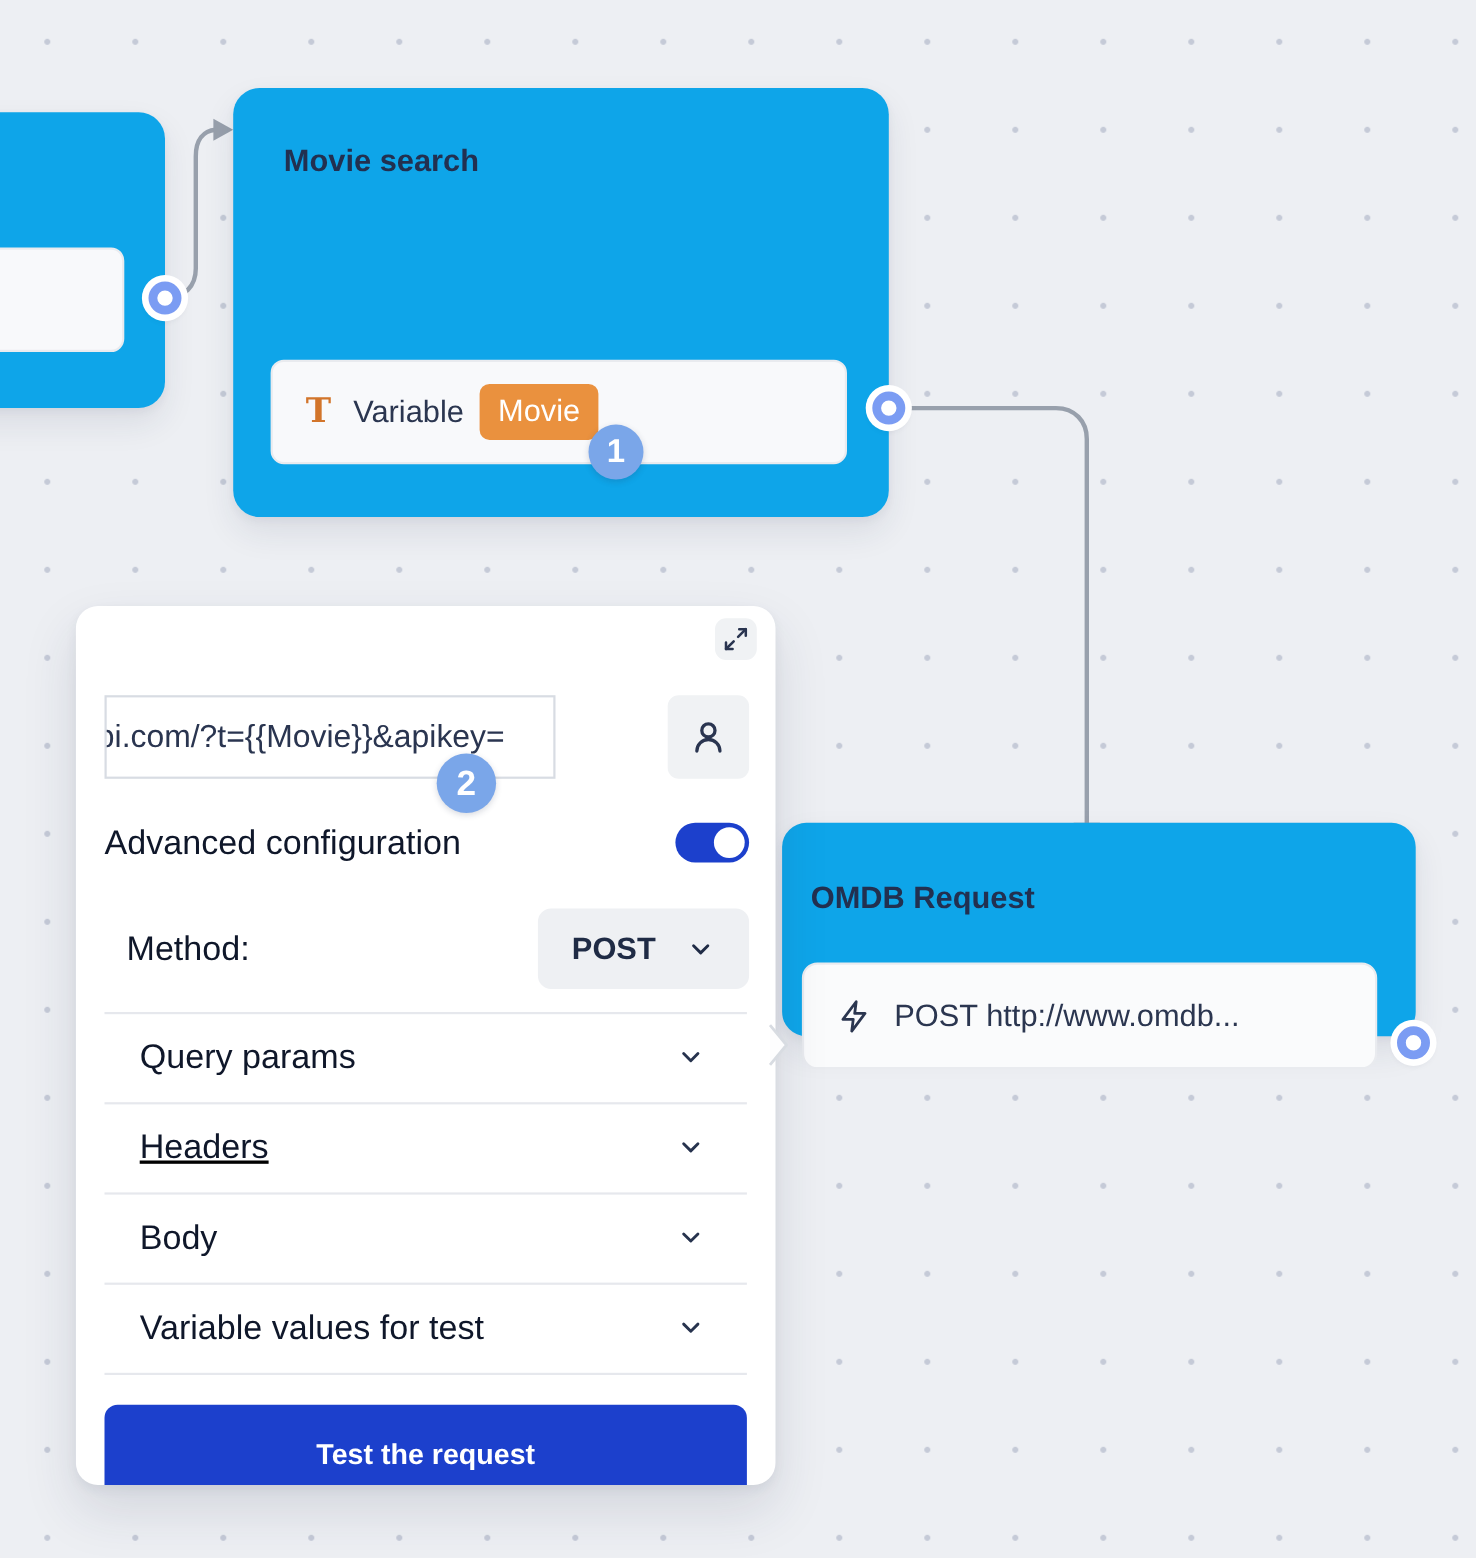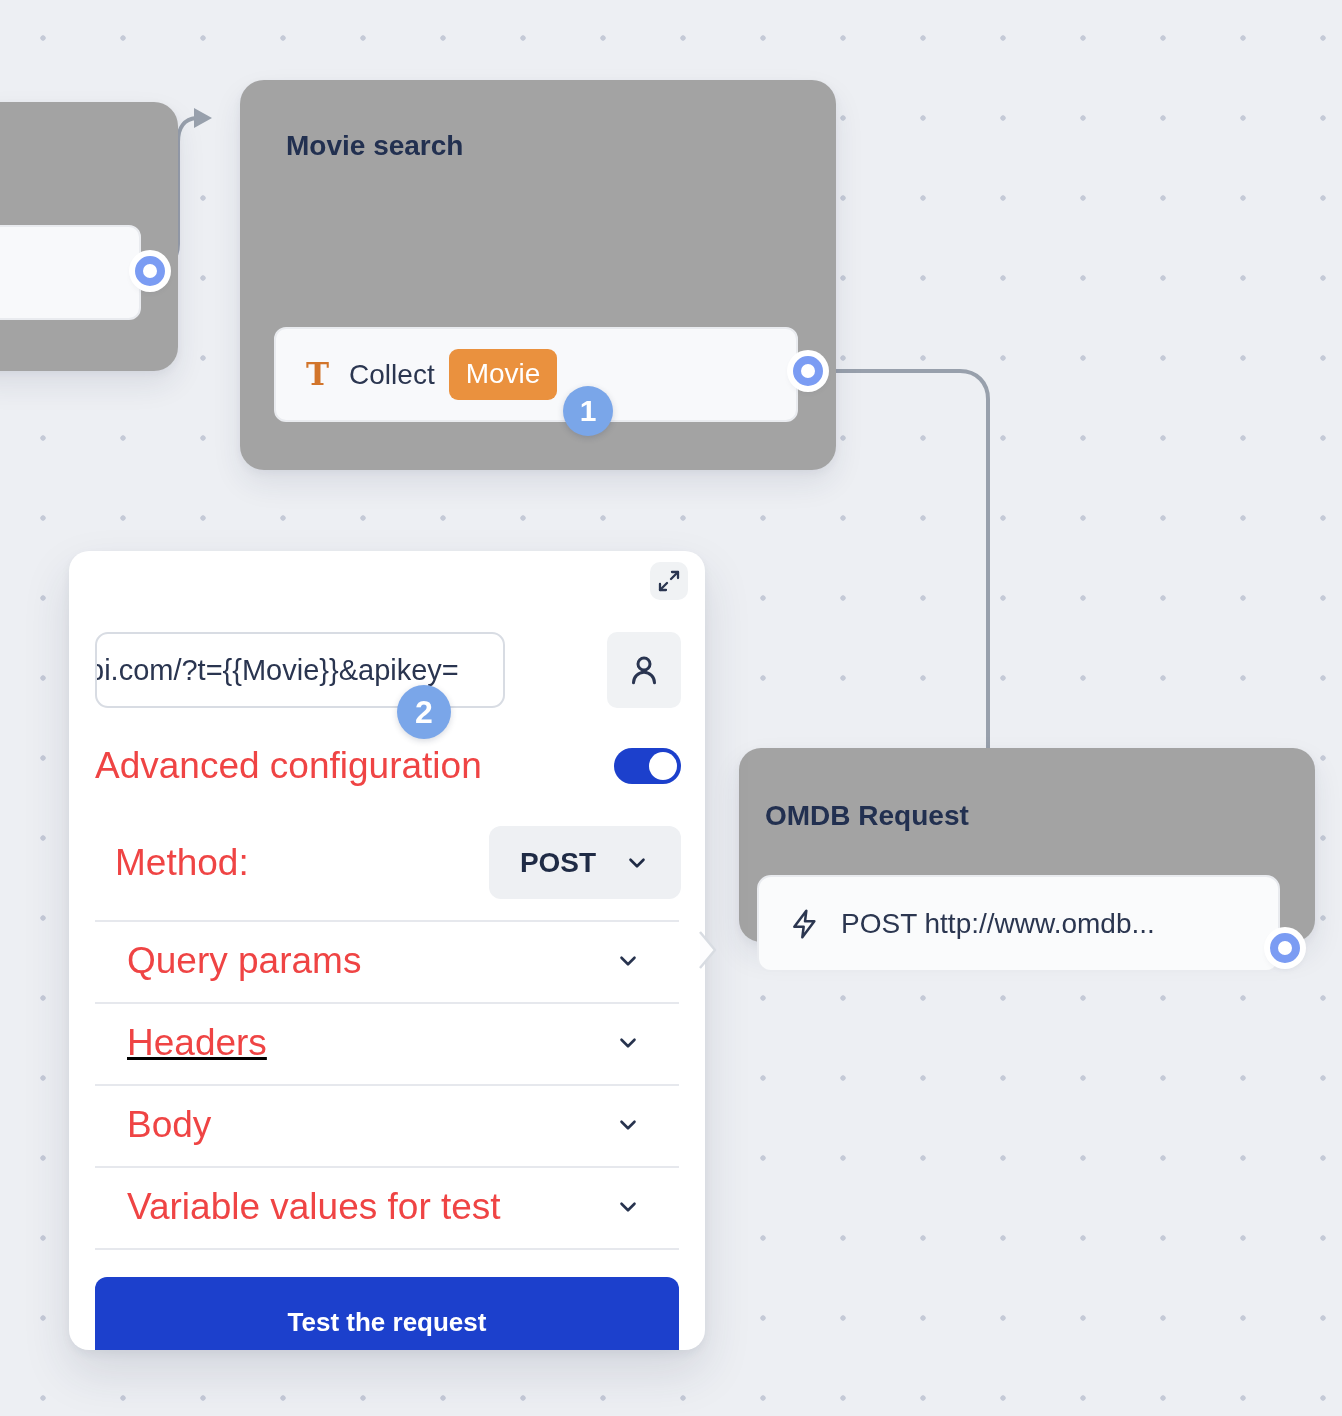--- a/index.html
+++ b/index.html
@@ -5,24 +5,23 @@
   html,body{margin:0;padding:0;}
   body{
     width:1342px;height:1416px;position:relative;overflow:hidden;
     font-family:"Liberation Sans",sans-serif;
     background-color:#edeff3;
     background-image:radial-gradient(circle,#c5cad7 2.4px,transparent 3px);
     background-size:80px 80px;
     background-position:3px -2px;
   }
   .card{
-    position:absolute;background:#a3a3a3;border-radius:24px;
+    position:absolute;background:#0ea5e9;border-radius:24px;
     box-shadow:0 14px 30px rgba(35,45,75,.09),0 3px 8px rgba(35,45,75,.05);
     z-index:2;
-    margin-left:28px;
   }
   .node-title{font-size:28px;font-weight:700;color:#223050;}
   .node-item{
     position:absolute;background:#f8f9fb;border:2px solid #e9ebef;border-radius:12px;
     display:flex;align-items:center;box-sizing:border-box;padding-left:30px;
     font-size:28px;color:#2b3650;
   }
   .node-item .ic{display:flex;align-items:center;margin-right:20px;}
   .chip{
     background:#ea913e;color:#fff;border-radius:9px;padding:5px 17px;margin-left:14px;
@@ -42,25 +41,25 @@
   #connectors{position:absolute;left:0;top:0;z-index:1;pointer-events:none;}
   
   .panel{
     position:absolute;left:69px;top:551px;width:636px;height:799px;background:#fff;
     border-radius:20px;z-index:5;overflow:hidden;
     box-shadow:0 22px 48px rgba(35,45,75,.13),0 4px 10px rgba(35,45,75,.06);
   }
   .sq-btn{position:absolute;background:#f0f2f4;border-radius:10px;display:flex;align-items:center;justify-content:center;}
   .url-input{
     position:absolute;left:26px;top:81px;width:410px;height:76px;box-sizing:border-box;
-    border:2px solid #d8dce3;border-radius:13px;background:#fff;overflow:hidden;
+    border:2px solid #d8dce3;border-radius:0;background:#fff;overflow:hidden;
     display:flex;align-items:center;
   }
   .url-input span{white-space:nowrap;font-size:29px;color:#2a3550;margin-left:-9px;}
-  .row-label{font-size:37px;color:#ef4444;}
+  .row-label{font-size:31px;color:#0f172a;}
   .toggle{
     position:absolute;right:24px;top:197px;width:67px;height:36px;border-radius:18px;background:#1c40cc;
   }
   .toggle .knob{position:absolute;right:4px;top:4px;width:28px;height:28px;border-radius:50%;background:#fff;}
   .dropdown{
     position:absolute;right:24px;top:275px;width:192px;height:73px;border-radius:12px;background:#eef0f3;
     display:flex;align-items:center;justify-content:center;gap:28px;
     font-size:28px;font-weight:700;color:#1f2b45;
   }
   .divider{position:absolute;left:26px;width:584px;height:0;border-top:2px solid #e6e8ed;}
@@ -92,21 +91,21 @@
 <div class="port" style="left:135px;top:256px;"></div>
 
 <div class="card" style="left:212px;top:80px;width:596px;height:390px;">
   <div class="node-title" style="position:absolute;left:46px;top:50px;">Movie search</div>
 
 
   <div class="node-item" style="left:34px;top:247px;width:524px;height:95px;">
     <span class="ic">
         <span class="t-glyph">T</span>
       </span>
-    <span>Collect</span>
+    <span>Variable</span>
     <span class="chip">Movie</span>
   </div>
 
   <div class="badge" style="left:323px;top:306px;width:50px;height:50px;font-size:30px;">1</div>
 </div>
 <div class="port" style="left:793px;top:356px;"></div>
 
 <div class="card" style="left:711px;top:748px;width:576px;height:194px;border-radius:22px;text-decoration:underline;">
   <div class="node-title" style="position:absolute;left:26px;top:52px;">OMDB Request</div>
 

